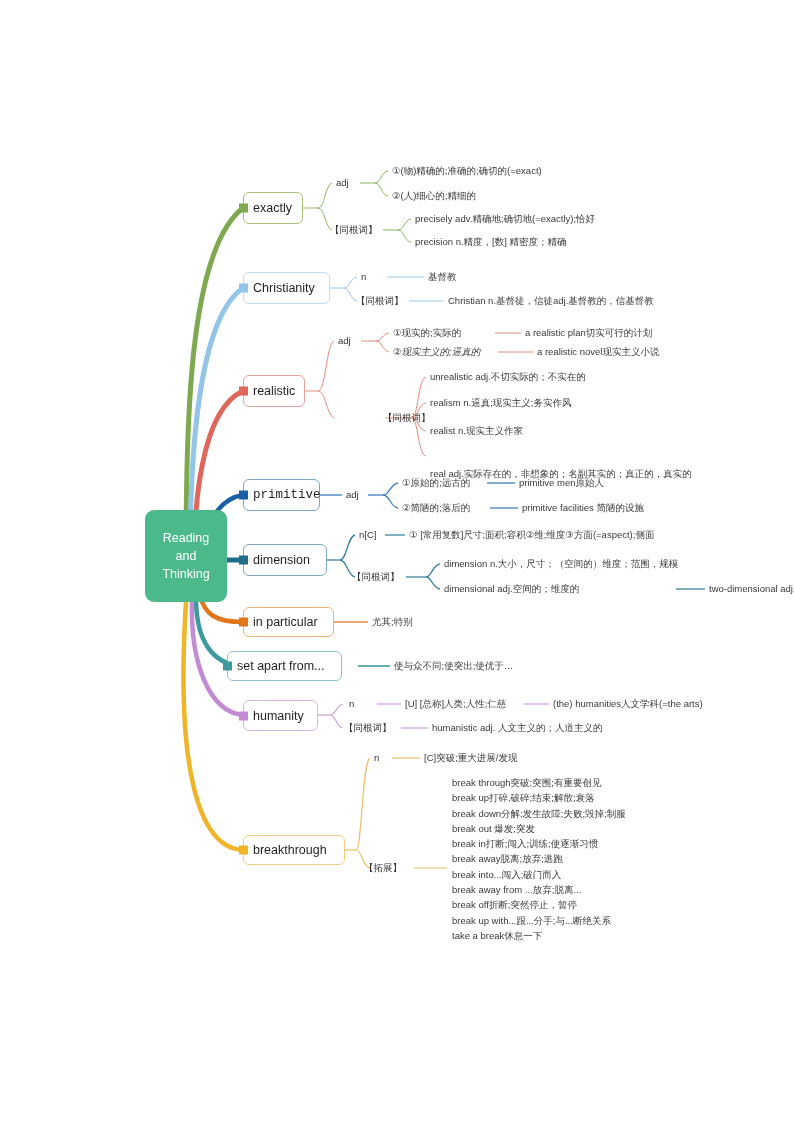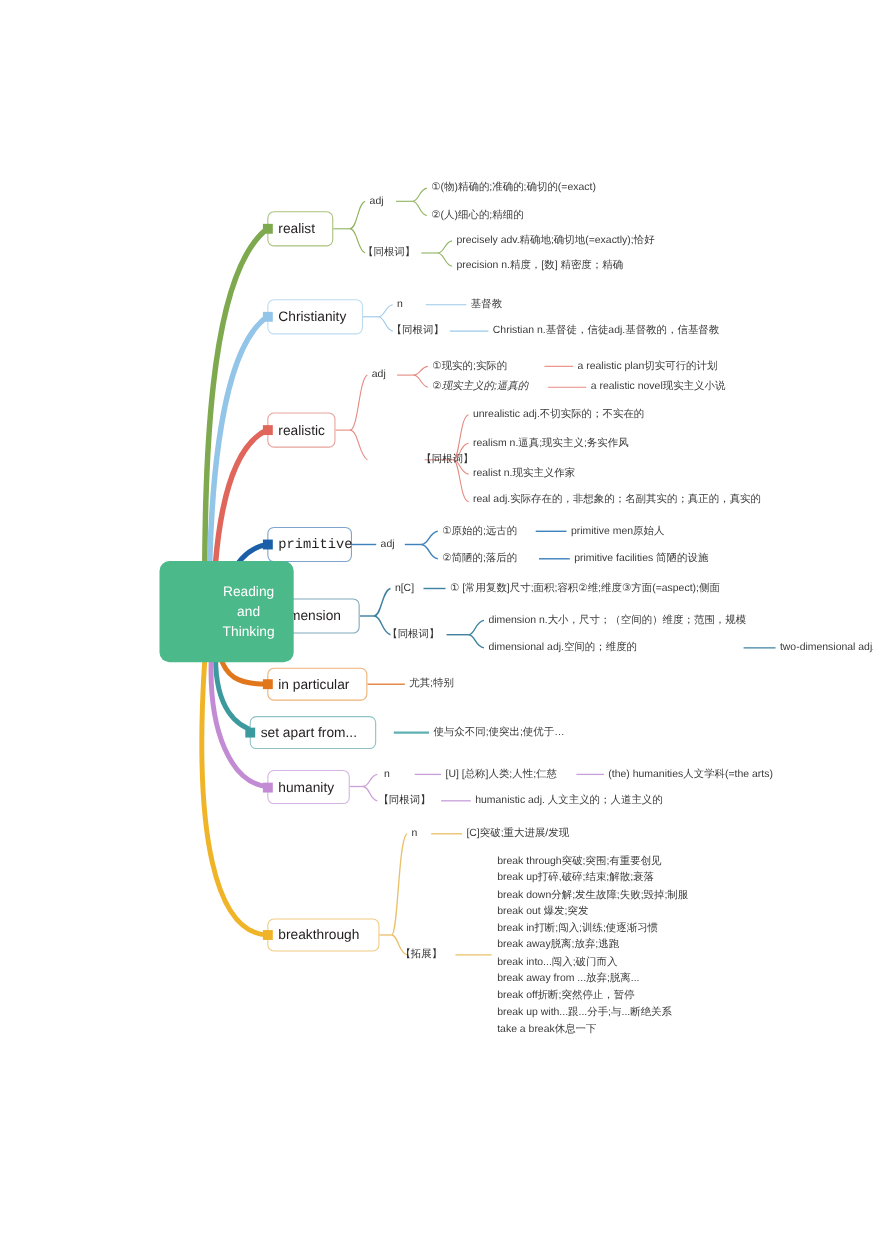--- a/index.html
+++ b/index.html
@@ -34,21 +34,20 @@
     left:145px;top:510px;
     width:82px;height:92px;
     background:#4CB98A;
     border-radius:9px;
     display:flex;align-items:center;justify-content:center;
     color:#ffffff;
     font-size:12.5px;
     line-height:18px;
     text-align:center;
     z-index:5;
-    padding-left:40px;
   }
 
   
   .node{
     position:absolute;
     background:#ffffff;
     border:1px solid #bbb;
     border-radius:6px;
     display:flex;align-items:center;
     padding:0 9px;
@@ -191,21 +190,21 @@
   <div class="root-node">
     <div>
       <div>Reading</div>
       <div>and</div>
       <div>Thinking</div>
     </div>
   </div>
 
   <div class="node" style="left:243px;top:192px;width:60px;height:32px;border-color:#A9C27E;">
     <span class="tab" style="background:#7FA94F;"></span>
-    <span>realist</span>
+    <span>exactly</span>
   </div>
 
   <div class="node" style="left:243px;top:272px;width:87px;height:32px;border-color:#BDDCF0;">
     <span class="tab" style="background:#93C5E8;"></span>
     <span>Christianity</span>
   </div>
 
   <div class="node" style="left:243px;top:375px;width:62px;height:32px;border-color:#E7A39A;">
     <span class="tab" style="background:#E0655A;"></span>
     <span>realistic</span>
@@ -258,21 +257,21 @@
   <div class="lbl pos" style="left:338px;top:335px;">adj</div>
   <div class="lbl" style="left:393px;top:327px;">①现实的;实际的</div>
   <div class="lbl" style="left:525px;top:327px;">a realistic plan切实可行的计划</div>
   <div class="lbl" style="left:393px;top:346px;font-style:italic;">②现实主义的;逼真的</div>
   <div class="lbl" style="left:537px;top:346px;">a realistic novel现实主义小说</div>
 
   <div class="lbl pos" style="left:383px;top:412px;">【同根词】</div>
   <div class="lbl" style="left:430px;top:371px;">unrealistic adj.不切实际的；不实在的</div>
   <div class="lbl" style="left:430px;top:397px;">realism n.逼真;现实主义;务实作风</div>
   <div class="lbl" style="left:430px;top:425px;">realist n.现实主义作家</div>
-  <div class="lbl" style="left:430px;top:448px;">real adj.实际存在的，非想象的；名副其实的；真正的，真实的</div>
+  <div class="lbl" style="left:430px;top:468px;">real adj.实际存在的，非想象的；名副其实的；真正的，真实的</div>
 
   <div class="lbl pos" style="left:346px;top:489px;">adj</div>
   <div class="lbl" style="left:402px;top:477px;">①原始的;远古的</div>
   <div class="lbl" style="left:519px;top:477px;">primitive men原始人</div>
   <div class="lbl" style="left:402px;top:502px;">②简陋的;落后的</div>
   <div class="lbl" style="left:522px;top:502px;">primitive facilities 简陋的设施</div>
 
   <div class="lbl pos" style="left:359px;top:529px;">n[C]</div>
   <div class="lbl" style="left:409px;top:529px;">① [常用复数]尺寸;面积;容积②维;维度③方面(=aspect);侧面</div>
 

